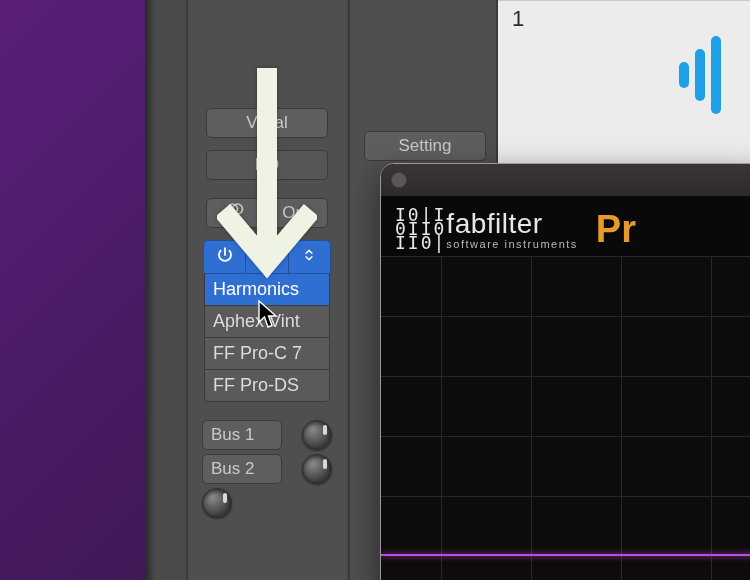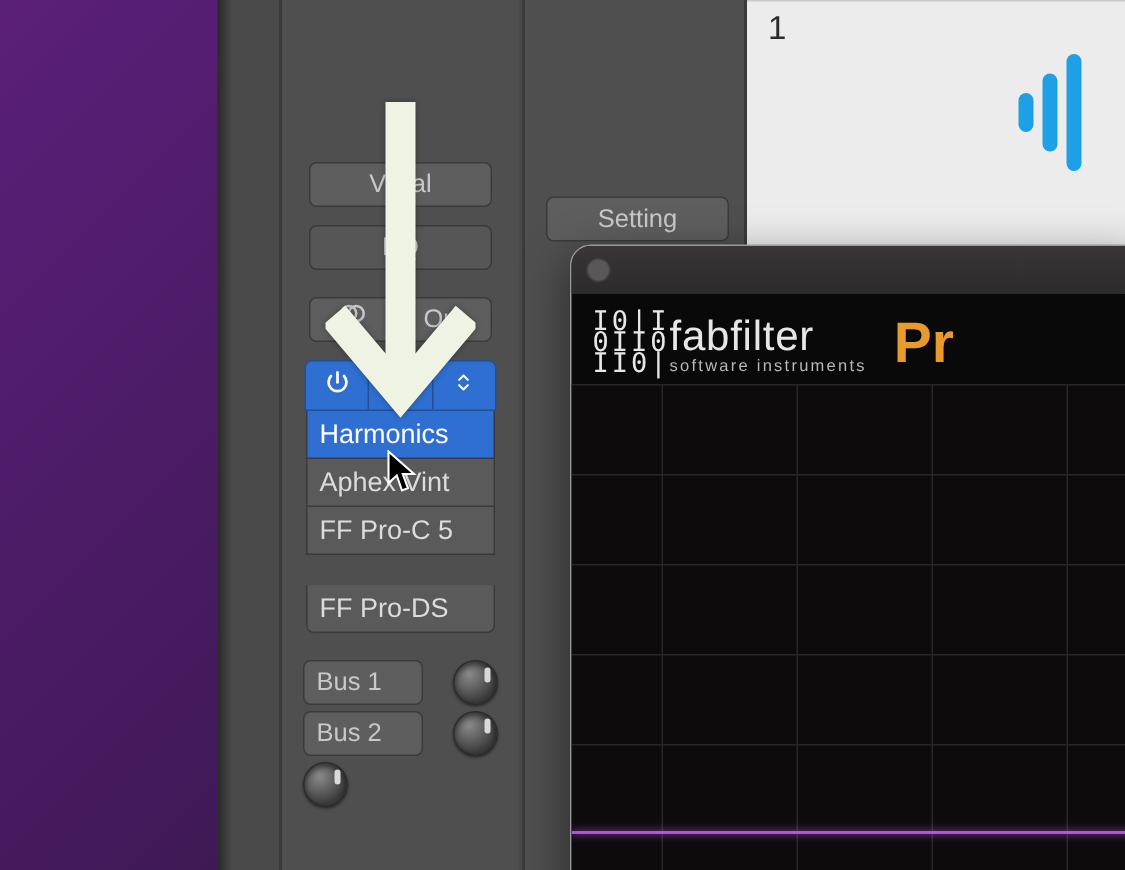--- a/index.html
+++ b/index.html
@@ -20,21 +20,21 @@
   .eq{width:122px;margin-top:12px;}
   .stereo-row{margin-top:18px;display:flex;gap:0;}
   .stereo-row .btn{width:58px;border-radius:5px 0 0 5px;display:flex;align-items:center;justify-content:center;}
   .stereo-row .btn:last-child{border-radius:0 5px 5px 0;width:64px;}
   
   .plugin-head{margin-top:12px;width:126px;height:32px;display:flex;background:#2f6fd1;border-radius:5px 5px 0 0;overflow:hidden;border:1px solid #234f97;}
   .plugin-head>div{flex:1;display:flex;align-items:center;justify-content:center;border-right:1px solid #234f97;}
   .plugin-head>div:last-child{border-right:none;}
   .plugin-item{width:126px;height:32px;line-height:30px;font-size:18px;color:#dcdcdc;background:#5a5a5a;border:1px solid #3a3a3a;border-top:none;text-align:left;padding-left:8px;box-sizing:border-box;}
   .plugin-item.selected{background:#2f6fd1;color:#fff;}
-  .plugin-item.last{border-radius:0 0 5px 5px;margin-top:20px;}
+  .plugin-item.last{border-radius:0 0 5px 5px;}
   .sends{margin-top:18px;display:flex;flex-direction:column;gap:4px;}
   .send-row{display:flex;align-items:center;gap:20px;}
   .send-row .btn{width:80px;text-align:left;padding-left:8px;}
   .knob{width:28px;height:28px;border-radius:50%;background:radial-gradient(circle at 35% 30%,#8a8a8a,#3c3c3c 70%);border:1px solid #2b2b2b;position:relative;box-shadow:inset 0 2px 4px rgba(0,0,0,.5),0 1px 2px rgba(0,0,0,.5);}
   .knob::after{content:"";position:absolute;left:20px;top:4px;width:4px;height:10px;background:#d9d9d9;border-radius:2px;}
   
   .track-area{position:absolute;left:498px;top:0;width:252px;height:165px;background:#ececec;border-top:1px solid #c8c8c8;}
   .track-num{position:absolute;left:512px;top:6px;font-size:22px;color:#2b2b2b;}
   .wave-thumb{position:absolute;right:-10px;top:30px;width:120px;height:90px;display:flex;align-items:center;justify-content:center;}
   .wave-thumb .bar{width:10px;background:#1ea0e6;border-radius:5px;margin:0 3px;}
@@ -121,21 +121,21 @@
         <svg width="14" height="18" viewBox="0 0 24 24" fill="none" stroke="#fff" stroke-width="2.4" stroke-linecap="round" stroke-linejoin="round">
             <polyline points="7 9 12 4 17 9"></polyline>
             <polyline points="7 15 12 20 17 15"></polyline>
           </svg>
       </span>
     </div>
   </div>
 
   <div class="plugin-item selected">Harmonics</div>
   <div class="plugin-item">Aphex Vint</div>
-  <div class="plugin-item">FF Pro-C 5</div>
+  <div class="plugin-item">FF Pro-C 7</div>
   <div class="plugin-item last">FF Pro-DS</div>
 
   <div class="sends">
     <div class="send-row">
       <div class="btn">Bus 1</div>
       <div class="knob"></div>
     </div>
     <div class="send-row">
       <div class="btn">Bus 2</div>
       <div class="knob"></div>

